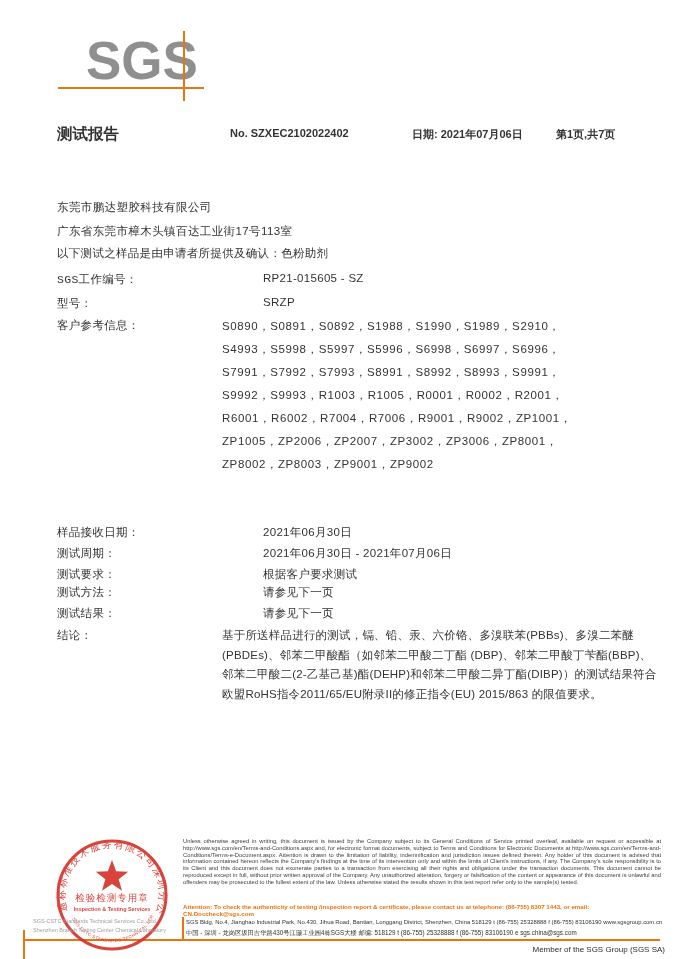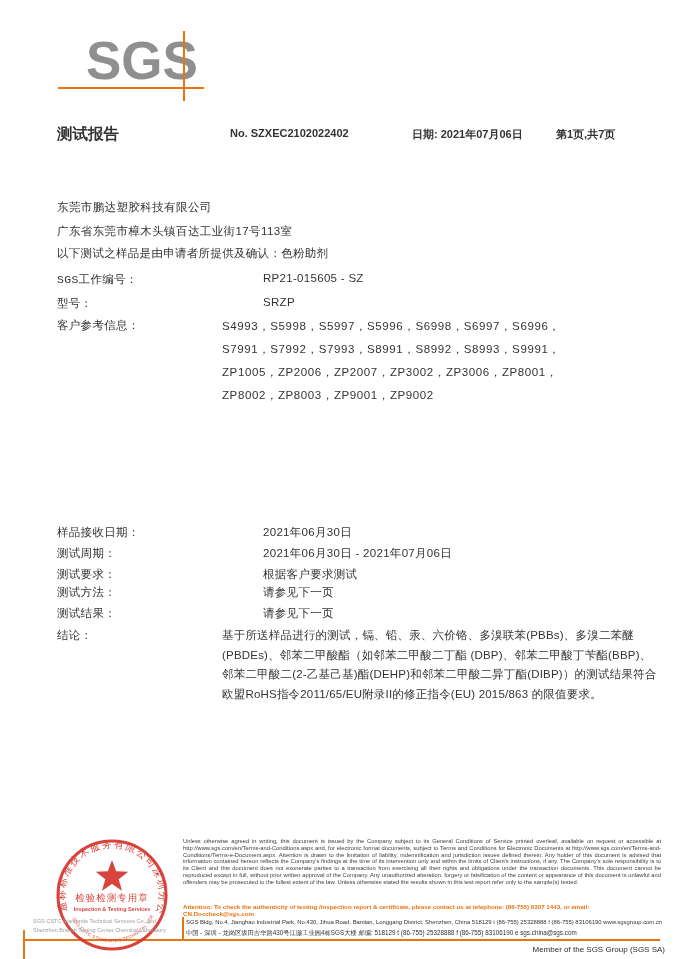--- a/index.html
+++ b/index.html
@@ -55,22 +55,25 @@
   <div class="abs intro">以下测试之样品是由申请者所提供及确认：色粉助剂</div>
 
   <div class="abs row-label" style="top:272px">SGS工作编号：</div>
   <div class="abs row-value" style="top:272px">RP21-015605 - SZ</div>
 
   <div class="abs row-label" style="top:296px">型号：</div>
   <div class="abs row-value" style="top:296px">SRZP</div>
 
   <div class="abs row-label" style="top:318px">客户参考信息：</div>
   <div class="abs ref-lines">
+    <div>S0890，S0891，S0892，S1988，S1990，S1989，S2910，</div>
     <div>S4993，S5998，S5997，S5996，S6998，S6997，S6996，</div>
     <div>S7991，S7992，S7993，S8991，S8992，S8993，S9991，</div>
+    <div>S9992，S9993，R1003，R1005，R0001，R0002，R2001，</div>
+    <div>R6001，R6002，R7004，R7006，R9001，R9002，ZP1001，</div>
     <div>ZP1005，ZP2006，ZP2007，ZP3002，ZP3006，ZP8001，</div>
     <div>ZP8002，ZP8003，ZP9001，ZP9002</div>
   </div>
 
   <div class="abs row-label" style="top:525px">样品接收日期：</div>
   <div class="abs row-value" style="top:525px">2021年06月30日</div>
 
   <div class="abs row-label" style="top:546px">测试周期：</div>
   <div class="abs row-value" style="top:546px">2021年06月30日 - 2021年07月06日</div>
 

